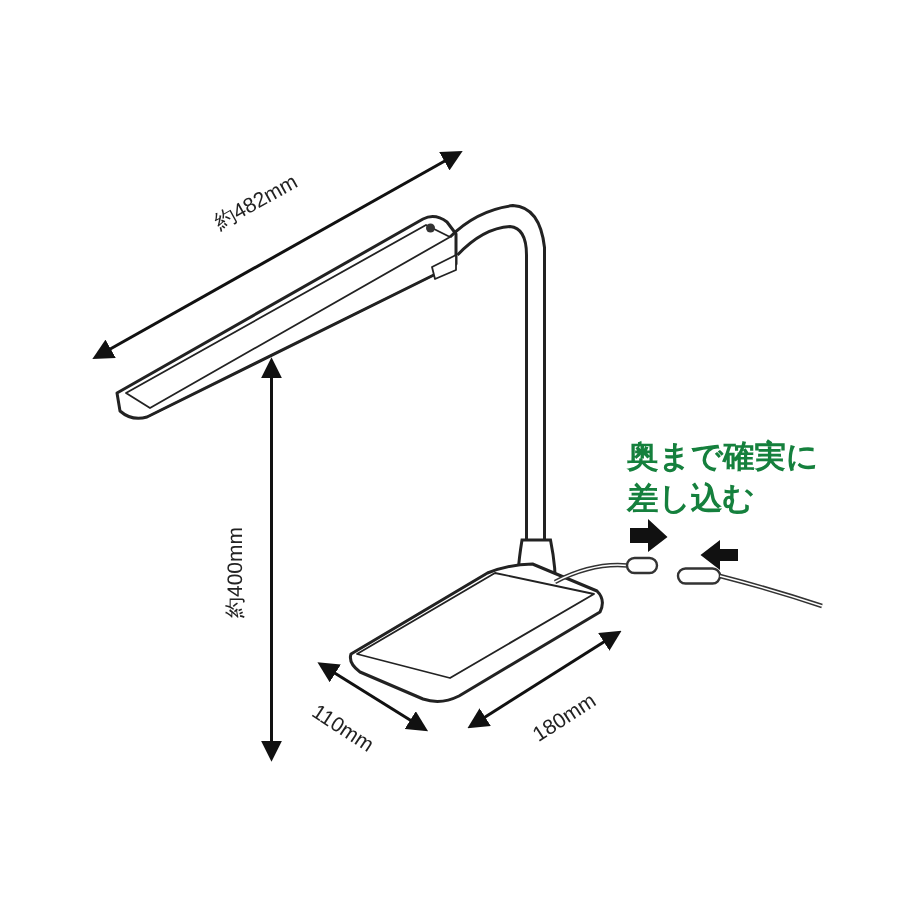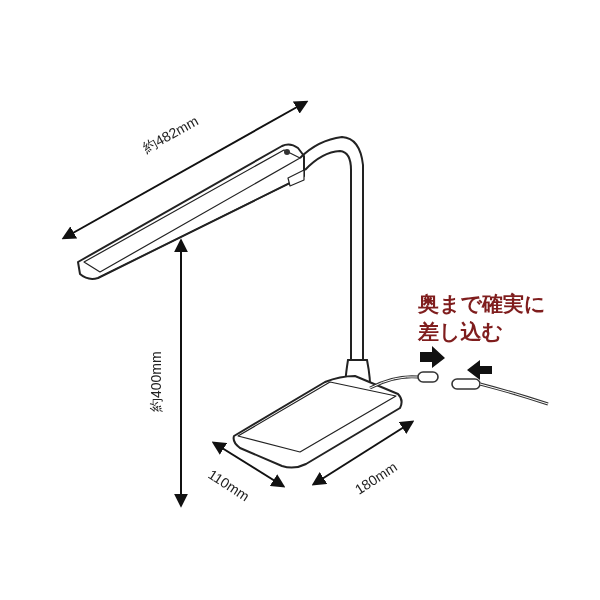--- a/index.html
+++ b/index.html
@@ -1,20 +1,20 @@
 <!DOCTYPE html>
 <html><head>
   <meta charset="utf-8">
   <style>
     html, body { margin: 0; padding: 0; background: #ffffff; }
     body { width: 600px; height: 600px; position: relative; overflow: hidden; font-family: "DejaVu Sans", sans-serif; }
     #stage { position: absolute; left: 0; top: 0; width: 600px; height: 600px; }
     .lbl { position: absolute; color: #222; white-space: nowrap; font-family: "Liberation Sans", sans-serif; }
     .dim { font-size: 14px; }
-    .note { font-size: 21px; font-weight: bold; font-family: "DejaVu Sans", sans-serif; color: #7f1d1d; line-height: 28px; }
+    .note { font-size: 21px; font-weight: bold; font-family: "DejaVu Sans", sans-serif; color: #15803d; line-height: 28px; }
   </style>
 </head>
 <body>
 
 <div id="stage">
   <svg width="600" height="600" viewBox="0 0 600 600">
     <defs>
       <marker id="ah" viewBox="0 0 10 10" refX="8" refY="5" markerWidth="7" markerHeight="7" orient="auto-start-reverse">
         <path d="M0,0 L10,5 L0,10 z" fill="#111"></path>
       </marker>

